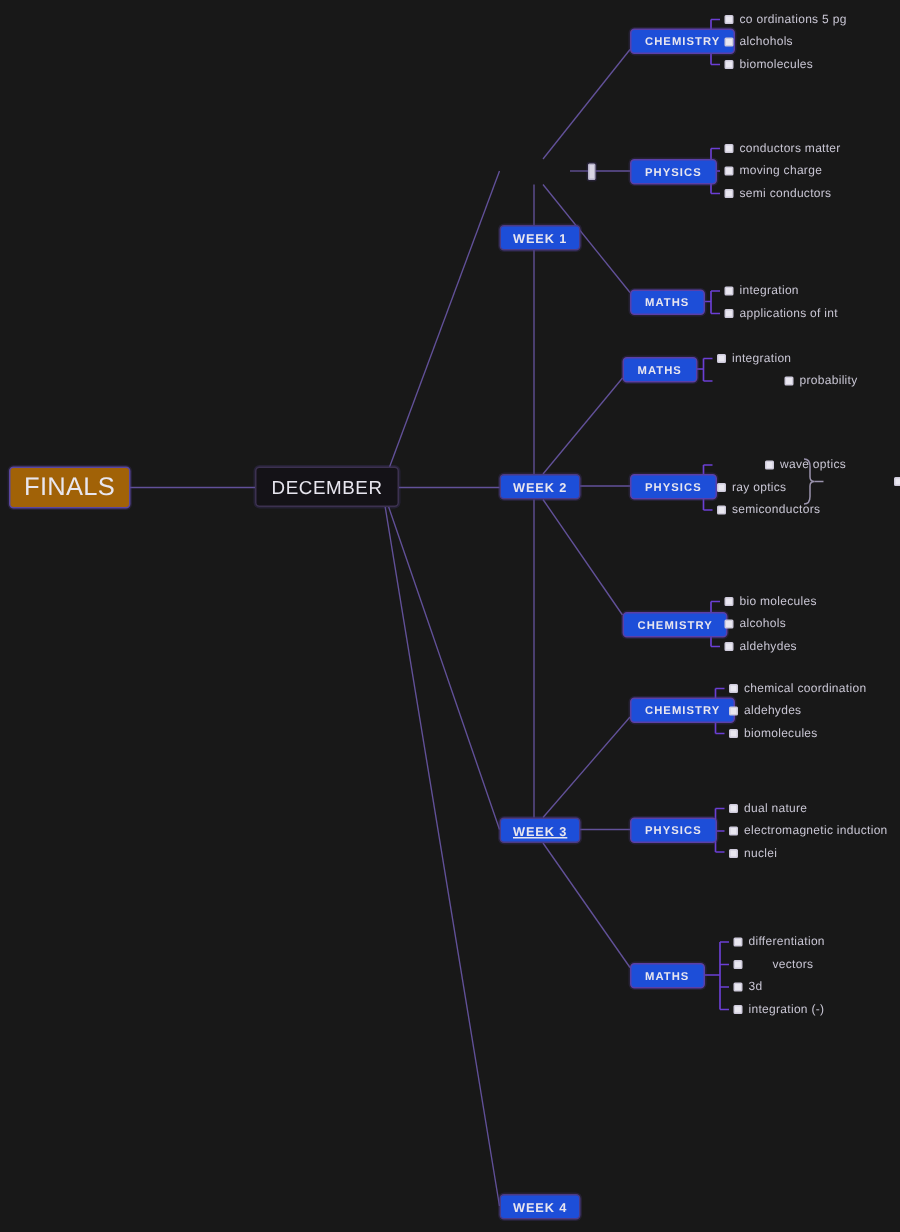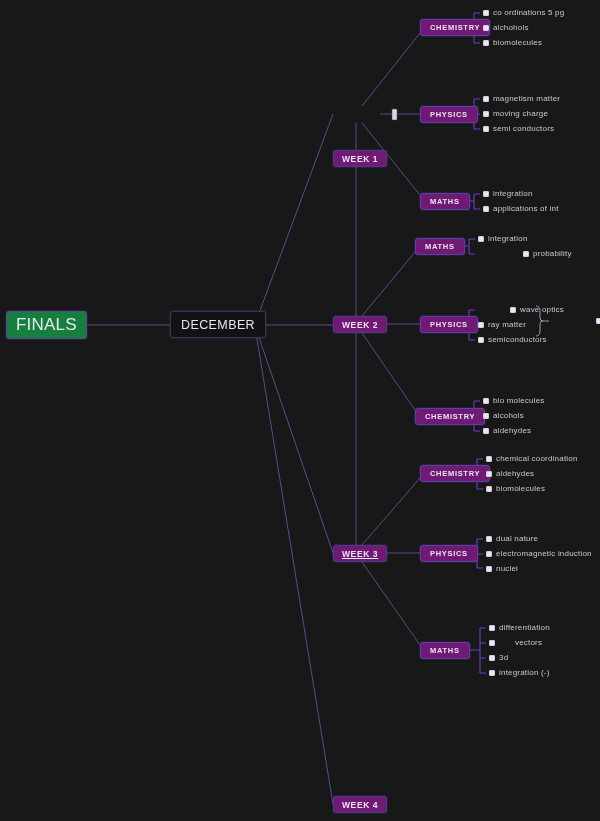--- a/index.html
+++ b/index.html
@@ -19,38 +19,38 @@
   }
   svg.edges {
     position: absolute;
     left: 0; top: 0;
     width: 600px; height: 821px;
     pointer-events: none;
   }
   
   .node {
     position: absolute;
-    background: #701a75;
+    background: #1d4ed8;
     border: 1px solid #4b3a86;
     border-radius: 3px;
     color: #e8e6ef;
     display: flex;
     align-items: center;
     justify-content: center;
     white-space: nowrap;
     letter-spacing: .4px;
     box-shadow: 0 0 0 1px rgba(75,58,134,.25);
   }
   .node.root {
     font-size: 17px;
     padding: 0 9px;
     height: 28px;
     letter-spacing: .2px;
     border-color: #5a46a0;
-    background: #15803d;
+    background: #a16207;
   }
   .node.month {
     font-size: 12.5px;
     padding: 0 10px;
     height: 27px;
     border-color: #3c3150;
     background: #141217;
   }
   .node.week {
     font-size: 8.5px;
@@ -223,21 +223,21 @@
     <span class="cb"></span>
     <span class="lbl">alchohols</span>
   </div>
   <div class="leaf" style="left:483px; top:39px;">
     <span class="cb"></span>
     <span class="lbl">biomolecules</span>
   </div>
 
   <div class="leaf" style="left:483px; top:95px;">
     <span class="cb"></span>
-    <span class="lbl">magnetism matter</span>
+    <span class="lbl">conductors matter</span>
   </div>
   <div class="leaf" style="left:483px; top:110px;">
     <span class="cb"></span>
     <span class="lbl">moving charge</span>
   </div>
   <div class="leaf" style="left:483px; top:125px;">
     <span class="cb"></span>
     <span class="lbl">semi conductors</span>
   </div>
 
@@ -258,21 +258,21 @@
     <span class="cb"></span>
     <span class="lbl">probability</span>
   </div>
 
   <div class="leaf" style="left:478px; top:306px;padding-left:32px;">
     <span class="cb"></span>
     <span class="lbl">wave optics</span>
   </div>
   <div class="leaf" style="left:478px; top:321px;">
     <span class="cb"></span>
-    <span class="lbl">ray matter</span>
+    <span class="lbl">ray optics</span>
   </div>
   <div class="leaf" style="left:478px; top:336px;">
     <span class="cb"></span>
     <span class="lbl">semiconductors</span>
   </div>
 
   <div class="leaf" style="left:548px; top:317px;padding-left:48px;">
     <span class="cb"></span>
     <span class="lbl">numericals</span>
   </div>

